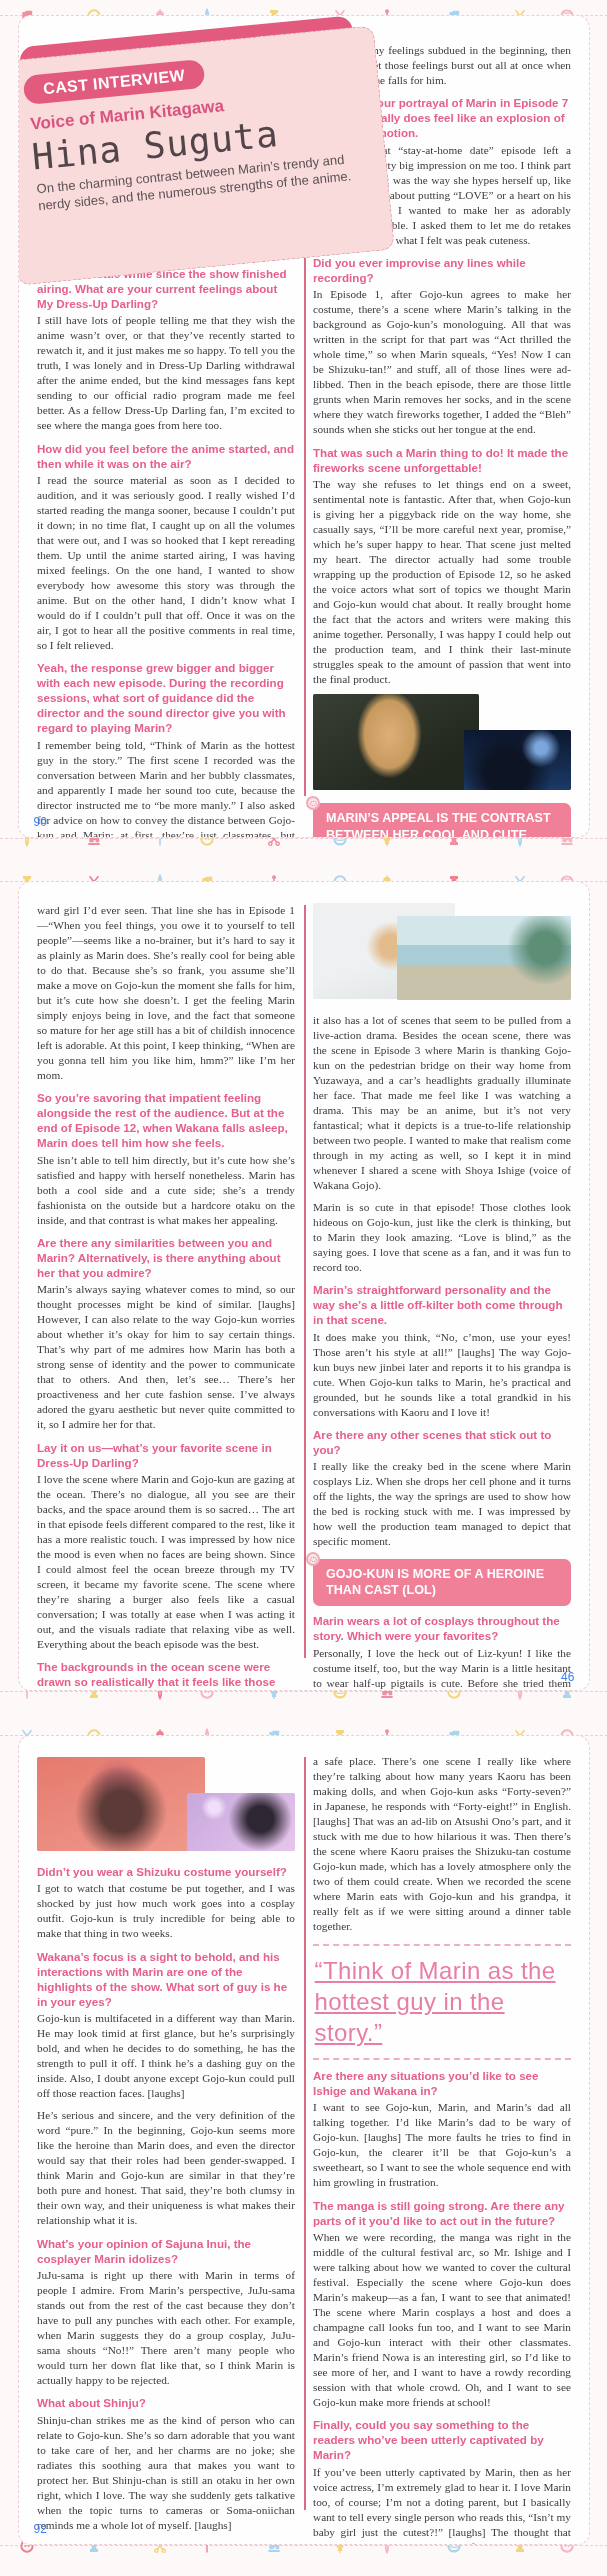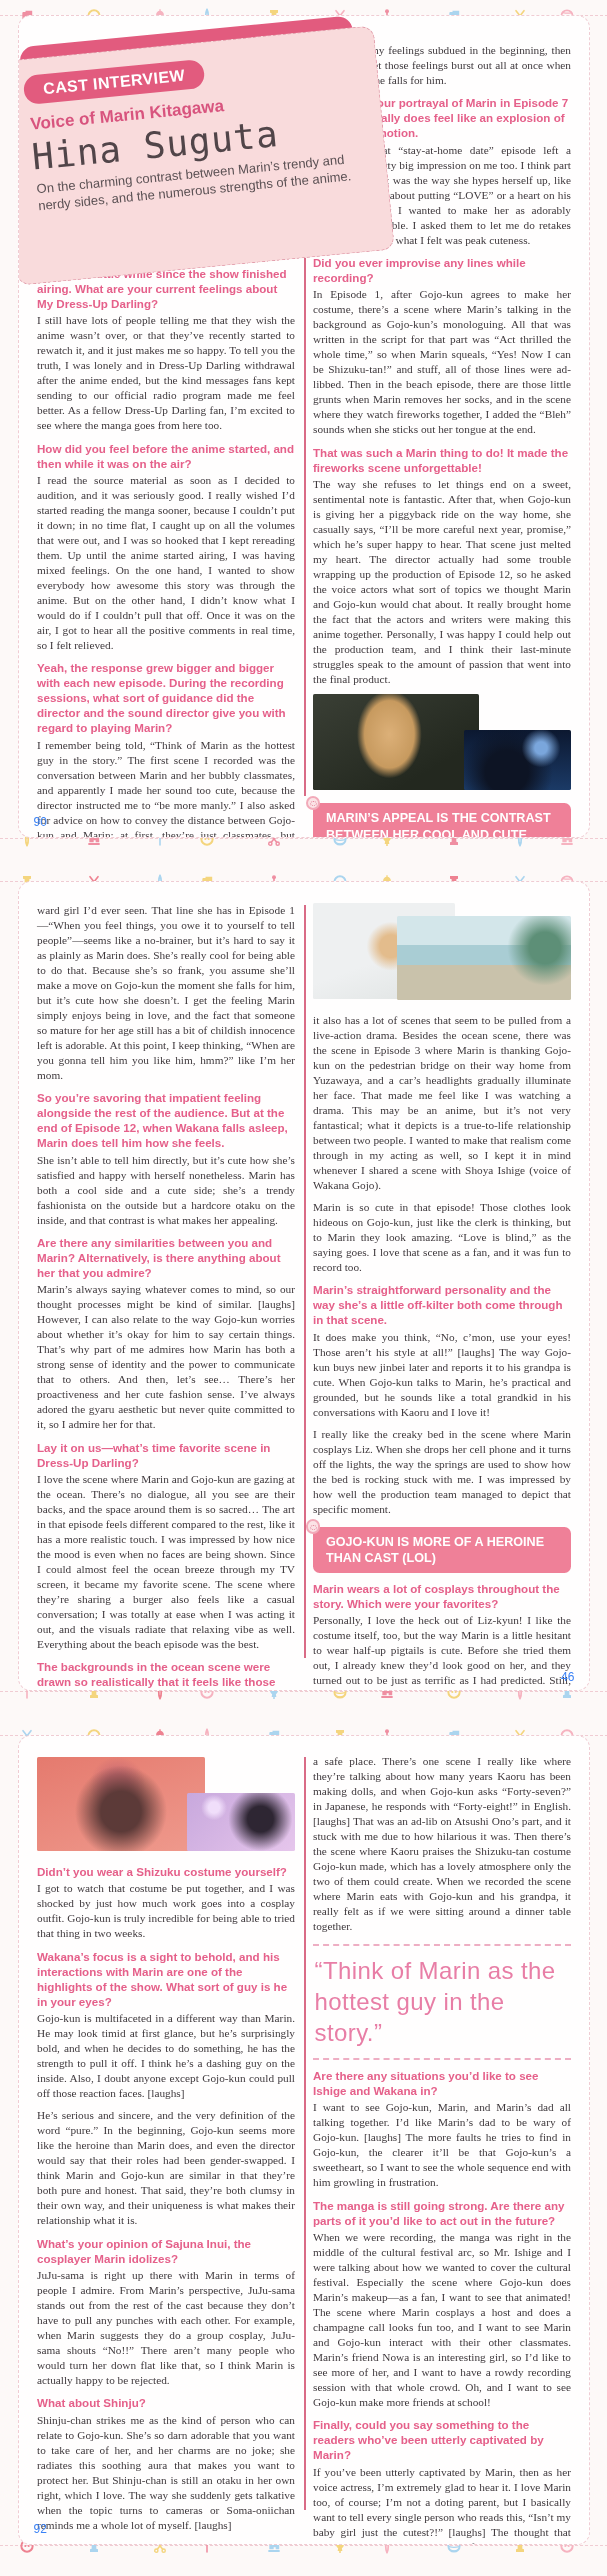--- a/index.html
+++ b/index.html
@@ -63,21 +63,21 @@
   .section-box { position:relative; background:#ef8098; color:#fff;
                  font-weight:700; font-size:12.6px; line-height:1.28;
                  border-radius:6.5px; padding:7.3px 9.7px 7.3px 13px; margin:9.7px 0 6.5px; }
   .btn-icon { position:absolute; top:-7.3px; left:-7.3px; width:14.6px; height:14.6px;
               border:2.4px solid #f2aab9; border-radius:50%; background:#fbe3e6; }
   .btn-icon:after { content:""; position:absolute; top:3.2px; left:2.4px; width:4.9px;
                     height:3.2px; border-radius:50%; border:1.2px dotted #e58aa0; }
 
   .pull-quote { border-top:2.4px dashed #eeaec3; border-bottom:2.4px dashed #eeaec3;
                 padding:9.7px 1.6px; margin:9.7px 0 8px; color:#e87ea6;
-                font-size:24px; line-height:31px; letter-spacing:0.4px; }
+                font-size:24px; line-height:31px; letter-spacing:0.4px;text-decoration:underline; }
 
   
   .collage { position:relative; margin:3.2px 0 9.7px; }
   .episode7-screenshots { height:99px; }
   .beach-screenshots    { height:100px; margin-top:0; }
   .cosplay-screenshots  { height:97px; }
   .shot { position:absolute; border-radius:1.6px; }
 
   .screenshot-marin-laughing { left:0; top:0; width:166px; height:96px; z-index:1;
     background: radial-gradient(ellipse 45px 61px at 46% 42%, #dcb078 0%, #c79a5f 55%, rgba(0,0,0,0) 72%),
@@ -511,52 +511,53 @@
 </section>
 
 <section class="page page2" id="page-2">
   <div class="cols">
     <div class="col col-left">
         <p class="a">ward girl I’d ever seen. That line she has in Episode 1—“When you feel things, you owe it to yourself to tell people”—seems like a no-brainer, but it’s hard to say it as plainly as Marin does. She’s really cool for being able to do that. Because she’s so frank, you assume she’ll make a move on Gojo-kun the moment she falls for him, but it’s cute how she doesn’t. I get the feeling Marin simply enjoys being in love, and the fact that someone so mature for her age still has a bit of childish innocence left is adorable. At this point, I keep thinking, “When are you gonna tell him you like him, hmm?” like I’m her mom.</p>
         <p class="q">So you’re savoring that impatient feeling alongside the rest of the audience. But at the end of Episode 12, when Wakana falls asleep, Marin does tell him how she feels.</p>
         <p class="a">She isn’t able to tell him directly, but it’s cute how she’s satisfied and happy with herself nonetheless. Marin has both a cool side and a cute side; she’s a trendy fashionista on the outside but a hardcore otaku on the inside, and that contrast is what makes her appealing.</p>
         <p class="q">Are there any similarities between you and Marin? Alternatively, is there anything about her that you admire?</p>
         <p class="a">Marin’s always saying whatever comes to mind, so our thought processes might be kind of similar. [laughs] However, I can also relate to the way Gojo-kun worries about whether it’s okay for him to say certain things. That’s why part of me admires how Marin has both a strong sense of identity and the power to communicate that to others. And then, let’s see… There’s her proactiveness and her cute fashion sense. I’ve always adored the gyaru aesthetic but never quite committed to it, so I admire her for that.</p>
-        <p class="q">Lay it on us—what’s time favorite scene in Dress-Up Darling?</p>
+        <p class="q">Lay it on us—what’s your favorite scene in Dress-Up Darling?</p>
         <p class="a">I love the scene where Marin and Gojo-kun are gazing at the ocean. There’s no dialogue, all you see are their backs, and the space around them is so sacred… The art in that episode feels different compared to the rest, like it has a more realistic touch. I was impressed by how nice the mood is even when no faces are being shown. Since I could almost feel the ocean breeze through my TV screen, it became my favorite scene. The scene where they’re sharing a burger also feels like a casual conversation; I was totally at ease when I was acting it out, and the visuals radiate that relaxing vibe as well. Everything about the beach episode was the best.</p>
         <p class="q">The backgrounds in the ocean scene were drawn so realistically that it feels like those two are there for real.</p>
       </div>
     <div class="col col-right">
         <div class="collage beach-screenshots">
           <div class="shot screenshot-burger-scene"></div>
           <div class="shot screenshot-beach-scene"></div>
         </div>
         <p class="a">it also has a lot of scenes that seem to be pulled from a live-action drama. Besides the ocean scene, there was the scene in Episode 3 where Marin is thanking Gojo-kun on the pedestrian bridge on their way home from Yuzawaya, and a car’s headlights gradually illuminate her face. That made me feel like I was watching a drama. This may be an anime, but it’s not very fantastical; what it depicts is a true-to-life relationship between two people. I wanted to make that realism come through in my acting as well, so I kept it in mind whenever I shared a scene with Shoya Ishige (voice of Wakana Gojo).</p>
         <p class="a">Marin is so cute in that episode! Those clothes look hideous on Gojo-kun, just like the clerk is thinking, but to Marin they look amazing. “Love is blind,” as the saying goes. I love that scene as a fan, and it was fun to record too.</p>
         <p class="q">Marin’s straightforward personality and the way she’s a little off-kilter both come through in that scene.</p>
         <p class="a">It does make you think, “No, c’mon, use your eyes! Those aren’t his style at all!” [laughs] The way Gojo-kun buys new jinbei later and reports it to his grandpa is cute. When Gojo-kun talks to Marin, he’s practical and grounded, but he sounds like a total grandkid in his conversations with Kaoru and I love it!</p>
+        <p class="q">Are there any other scenes that stick out to you?</p>
         <p class="a">I really like the creaky bed in the scene where Marin cosplays Liz. When she drops her cell phone and it turns off the lights, the way the springs are used to show how the bed is rocking stuck with me. I was impressed by how well the production team managed to depict that specific moment.</p>
         <div class="section-box"><span class="btn-icon"></span><span>GOJO-KUN IS MORE OF A HEROINE THAN CAST (LOL)</span></div>
         <p class="q">Marin wears a lot of cosplays throughout the story. Which were your favorites?</p>
         <p class="a">Personally, I love the heck out of Liz-kyun! I like the costume itself, too, but the way Marin is a little hesitant to wear half-up pigtails is cute. Before she tried them out, I already knew they’d look good on her, and they turned out to be just as terrific as I had predicted. Still, that first Shizuku-tan cosplay holds a special place in my heart for how much it moved me.</p>
       </div>
   </div>
   <div class="vdiv"></div>
   <div class="pagenum pn-right">46</div>
 </section>
 
 <section class="page page3" id="page-3">
   <div class="cols">
     <div class="col col-left">
         <div class="collage cosplay-screenshots">
           <div class="shot screenshot-liz-cosplay"></div>
           <div class="shot screenshot-shizuku-doll"></div>
         </div>
         <p class="q">Didn’t you wear a Shizuku costume yourself?</p>
-        <p class="a">I got to watch that costume be put together, and I was shocked by just how much work goes into a cosplay outfit. Gojo-kun is truly incredible for being able to tried that thing in two weeks.</p>
+        <p class="a">I got to watch that costume be put together, and I was shocked by just how much work goes into a cosplay outfit. Gojo-kun is truly incredible for being able to make that thing in two weeks.</p>
         <p class="q">Wakana’s focus is a sight to behold, and his interactions with Marin are one of the highlights of the show. What sort of guy is he in your eyes?</p>
         <p class="a">Gojo-kun is multifaceted in a different way than Marin. He may look timid at first glance, but he’s surprisingly bold, and when he decides to do something, he has the strength to pull it off. I think he’s a dashing guy on the inside. Also, I doubt anyone except Gojo-kun could pull off those reaction faces. [laughs]</p>
         <p class="a">He’s serious and sincere, and the very definition of the word “pure.” In the beginning, Gojo-kun seems more like the heroine than Marin does, and even the director would say that their roles had been gender-swapped. I think Marin and Gojo-kun are similar in that they’re both pure and honest. That said, they’re both clumsy in their own way, and their uniqueness is what makes their relationship what it is.</p>
         <p class="q">What’s your opinion of Sajuna Inui, the cosplayer Marin idolizes?</p>
         <p class="a">JuJu-sama is right up there with Marin in terms of people I admire. From Marin’s perspective, JuJu-sama stands out from the rest of the cast because they don’t have to pull any punches with each other. For example, when Marin suggests they do a group cosplay, JuJu-sama shouts “No!!” There aren’t many people who would turn her down flat like that, so I think Marin is actually happy to be rejected.</p>
         <p class="q">What about Shinju?</p>
         <p class="a">Shinju-chan strikes me as the kind of person who can relate to Gojo-kun. She’s so darn adorable that you want to take care of her, and her charms are no joke; she radiates this soothing aura that makes you want to protect her. But Shinju-chan is still an otaku in her own right, which I love. The way she suddenly gets talkative when the topic turns to cameras or Soma-oniichan reminds me a whole lot of myself. [laughs]</p>
       </div>
     <div class="col col-right">
         <p class="a">a safe place. There’s one scene I really like where they’re talking about how many years Kaoru has been making dolls, and when Gojo-kun asks “Forty-seven?” in Japanese, he responds with “Forty-eight!” in English. [laughs] That was an ad-lib on Atsushi Ono’s part, and it stuck with me due to how hilarious it was. Then there’s the scene where Kaoru praises the Shizuku-tan costume Gojo-kun made, which has a lovely atmosphere only the two of them could create. When we recorded the scene where Marin eats with Gojo-kun and his grandpa, it really felt as if we were sitting around a dinner table together.</p>

